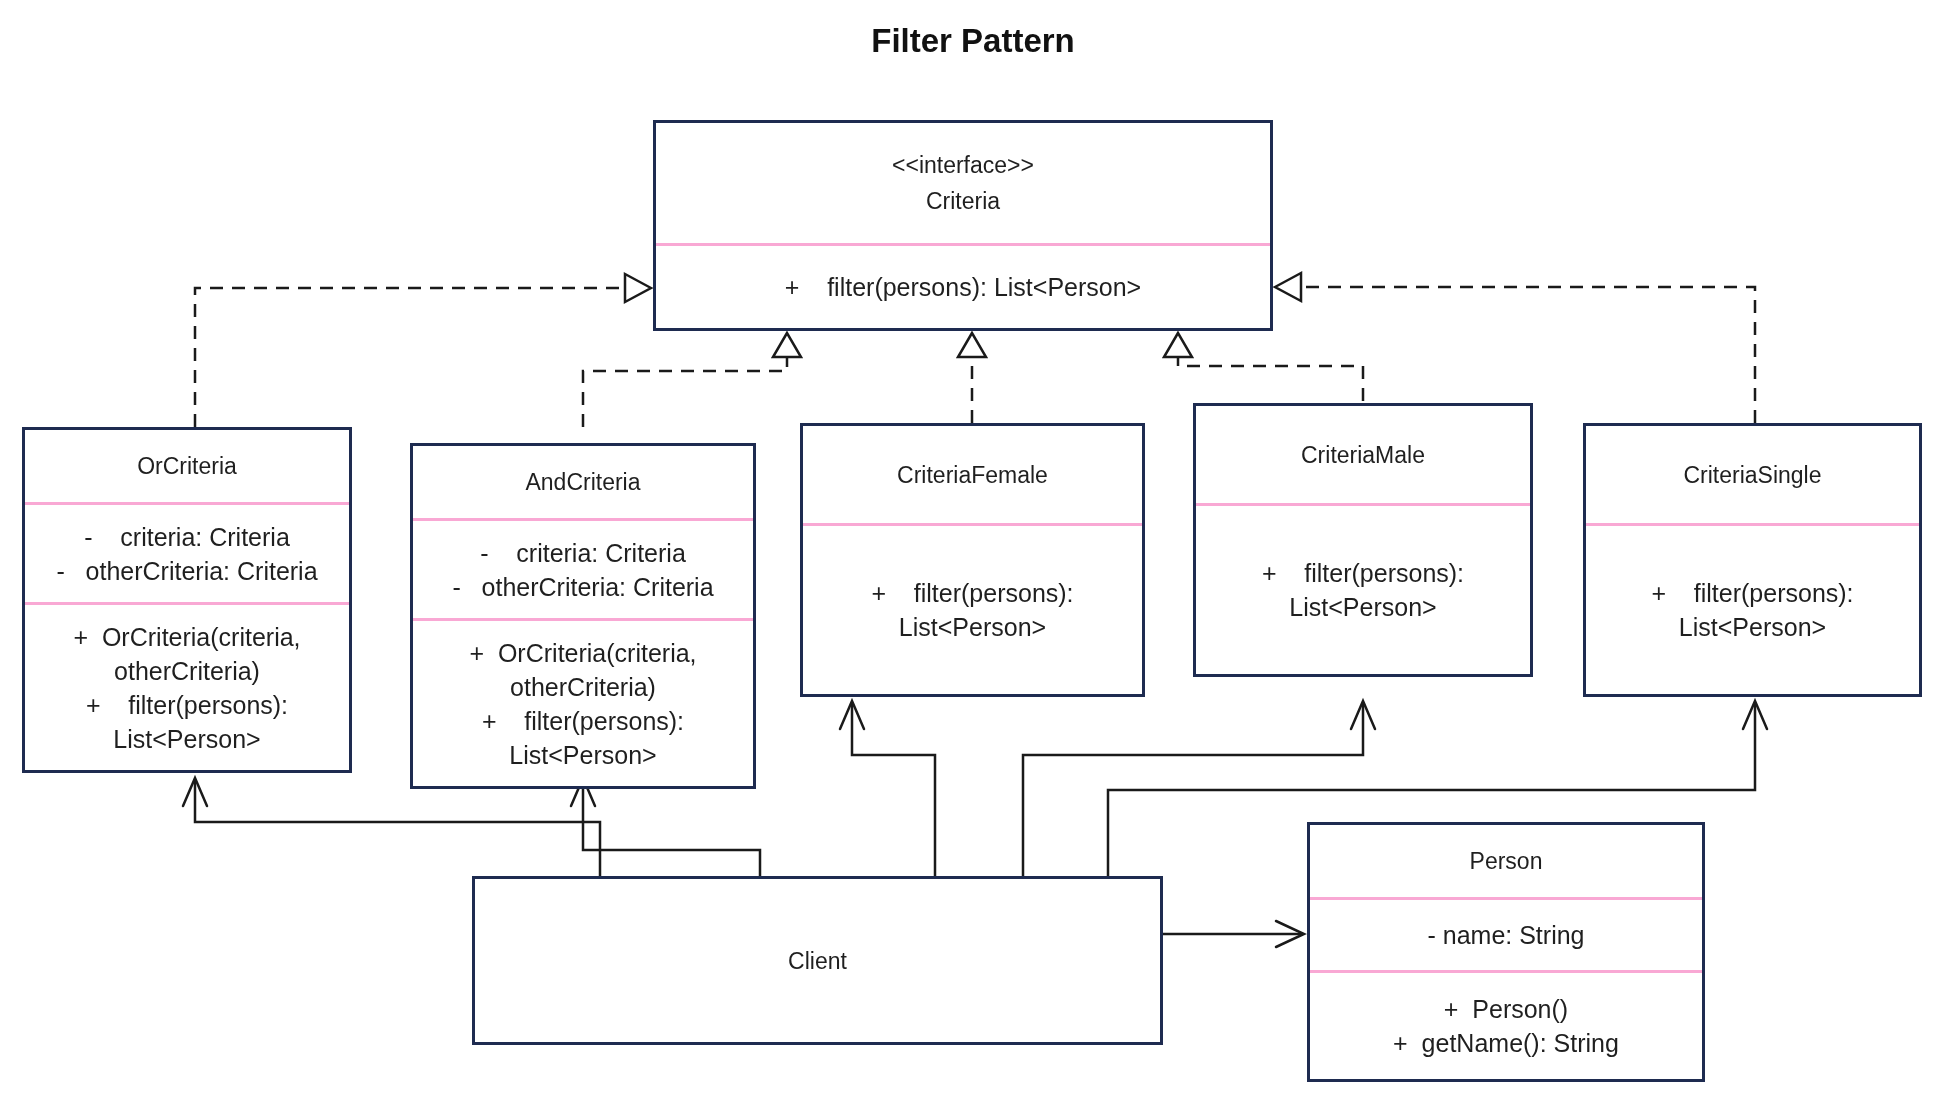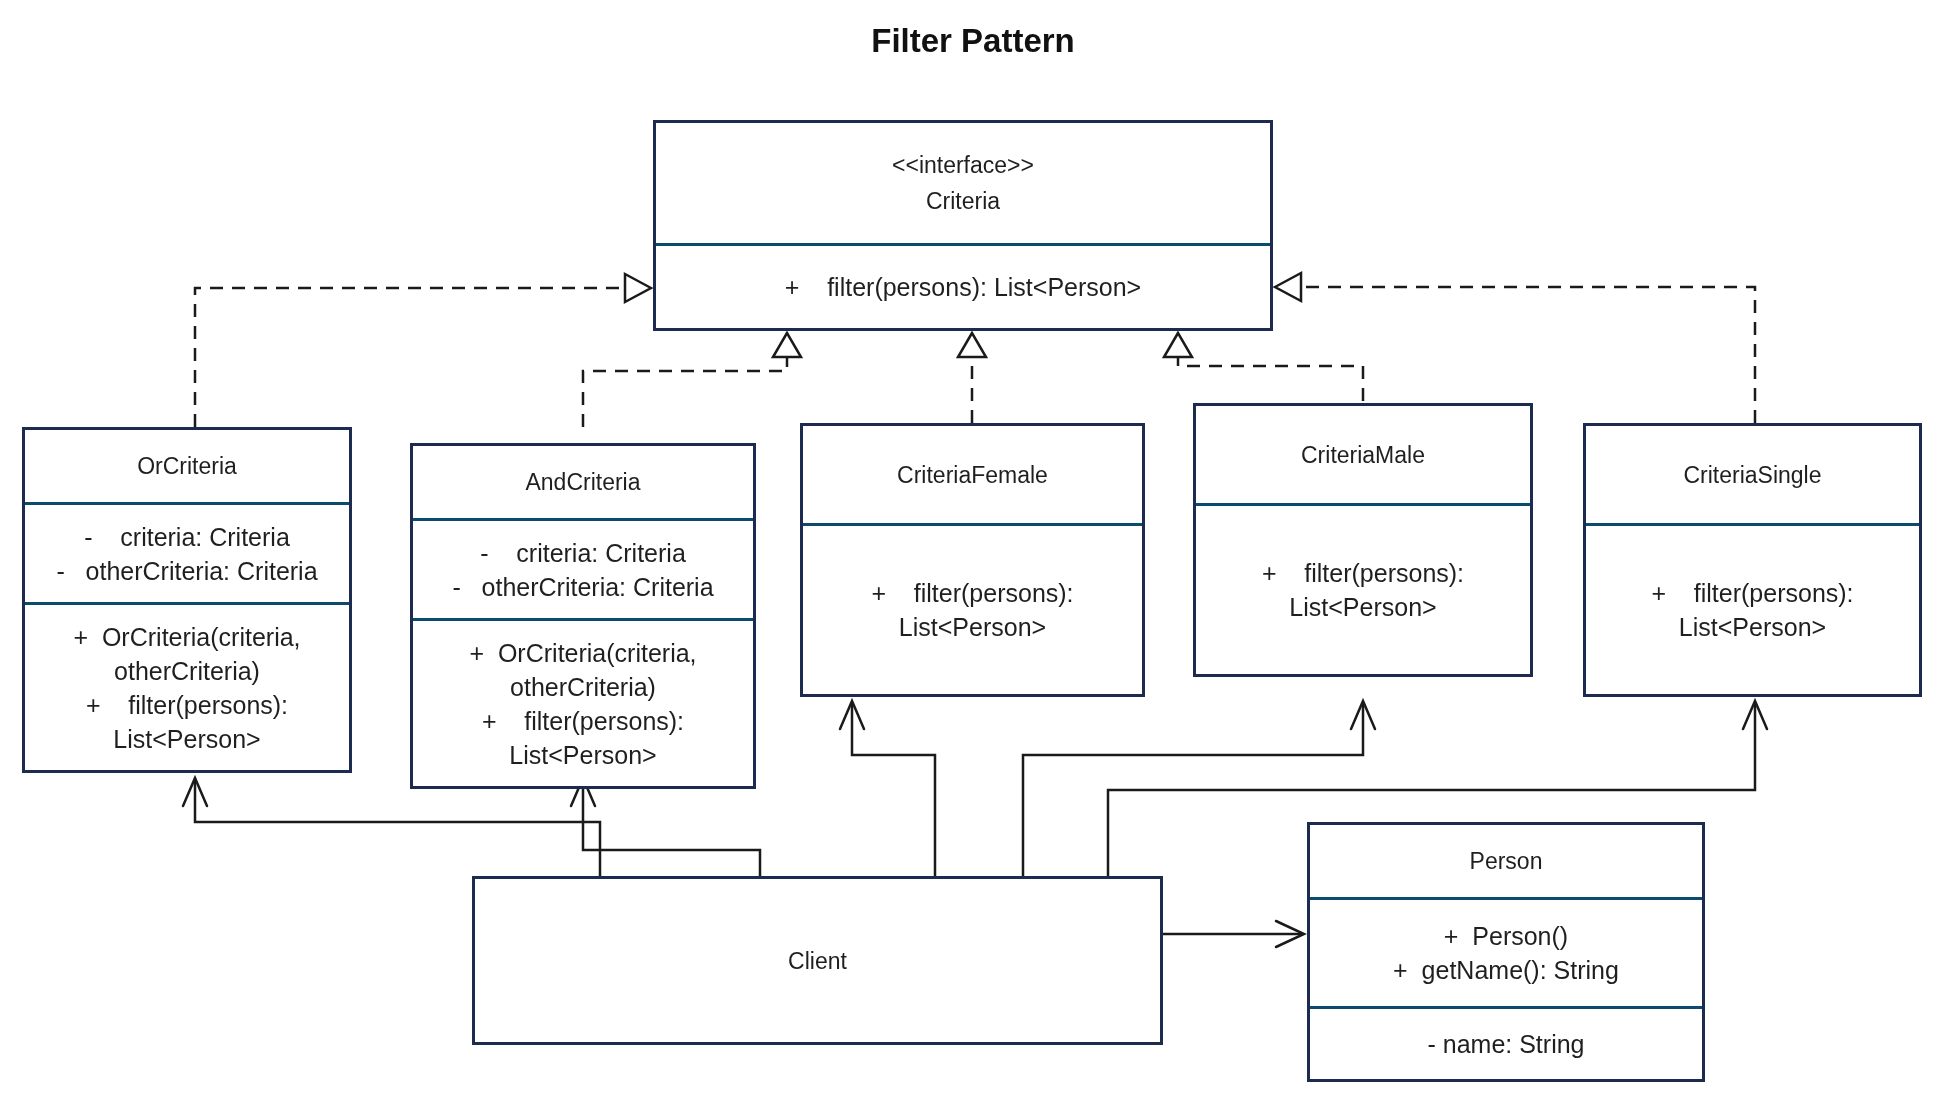--- a/index.html
+++ b/index.html
@@ -9,21 +9,21 @@
           font-size:33px;font-weight:700;color:#111111;}
   .wires{position:absolute;left:0;top:0;width:1946px;height:1102px;z-index:1;}
   .wires .solid{fill:none;stroke:#1a1a1a;stroke-width:2.5;}
   .wires .dash{fill:none;stroke:#1a1a1a;stroke-width:2.5;stroke-dasharray:13 9;}
   .wires .tri{fill:#ffffff;stroke:#1a1a1a;stroke-width:2.5;stroke-linejoin:miter;}
   .wires .open-arrow{fill:none;stroke:#1a1a1a;stroke-width:2.5;stroke-linecap:round;}
   .uml{position:absolute;box-sizing:border-box;border:3px solid #1e2b50;background:#ffffff;
        display:flex;flex-direction:column;z-index:2;}
   .comp{display:flex;flex-direction:column;justify-content:center;align-items:center;
         box-sizing:border-box;}
-  .comp.divided{border-top:3px solid #0c4a6e;}
+  .comp.divided{border-top:3px solid #f9a8d4;}
   .ln{white-space:pre;font-size:25px;line-height:34px;text-align:center;}
   .ln.t{font-size:23px;line-height:36px;}
   .grow{flex:1;}
 </style>
 </head>
 <body>
 
 <div class="canvas">
 
   <div class="diagram-title">Filter Pattern</div>
@@ -152,22 +152,22 @@
   <div class="uml" style="left:472px;top:876px;width:691px;height:169px;">
     <div class="comp grow">
       <div class="ln t">Client</div>
     </div>
   </div>
 
   <div class="uml" style="left:1307px;top:822px;width:398px;height:260px;">
     <div class="comp" style="height:72px;">
       <div class="ln t">Person</div>
     </div>
+    <div class="comp divided" style="height:73px;">
+      <div class="ln">- name: String</div>
+    </div>
     <div class="comp divided grow">
       <div class="ln">+  Person()</div>
       <div class="ln">+  getName(): String</div>
-    </div>
-    <div class="comp divided" style="height:73px;">
-      <div class="ln">- name: String</div>
     </div>
   </div>
 
 </div>
 
 </body></html>

